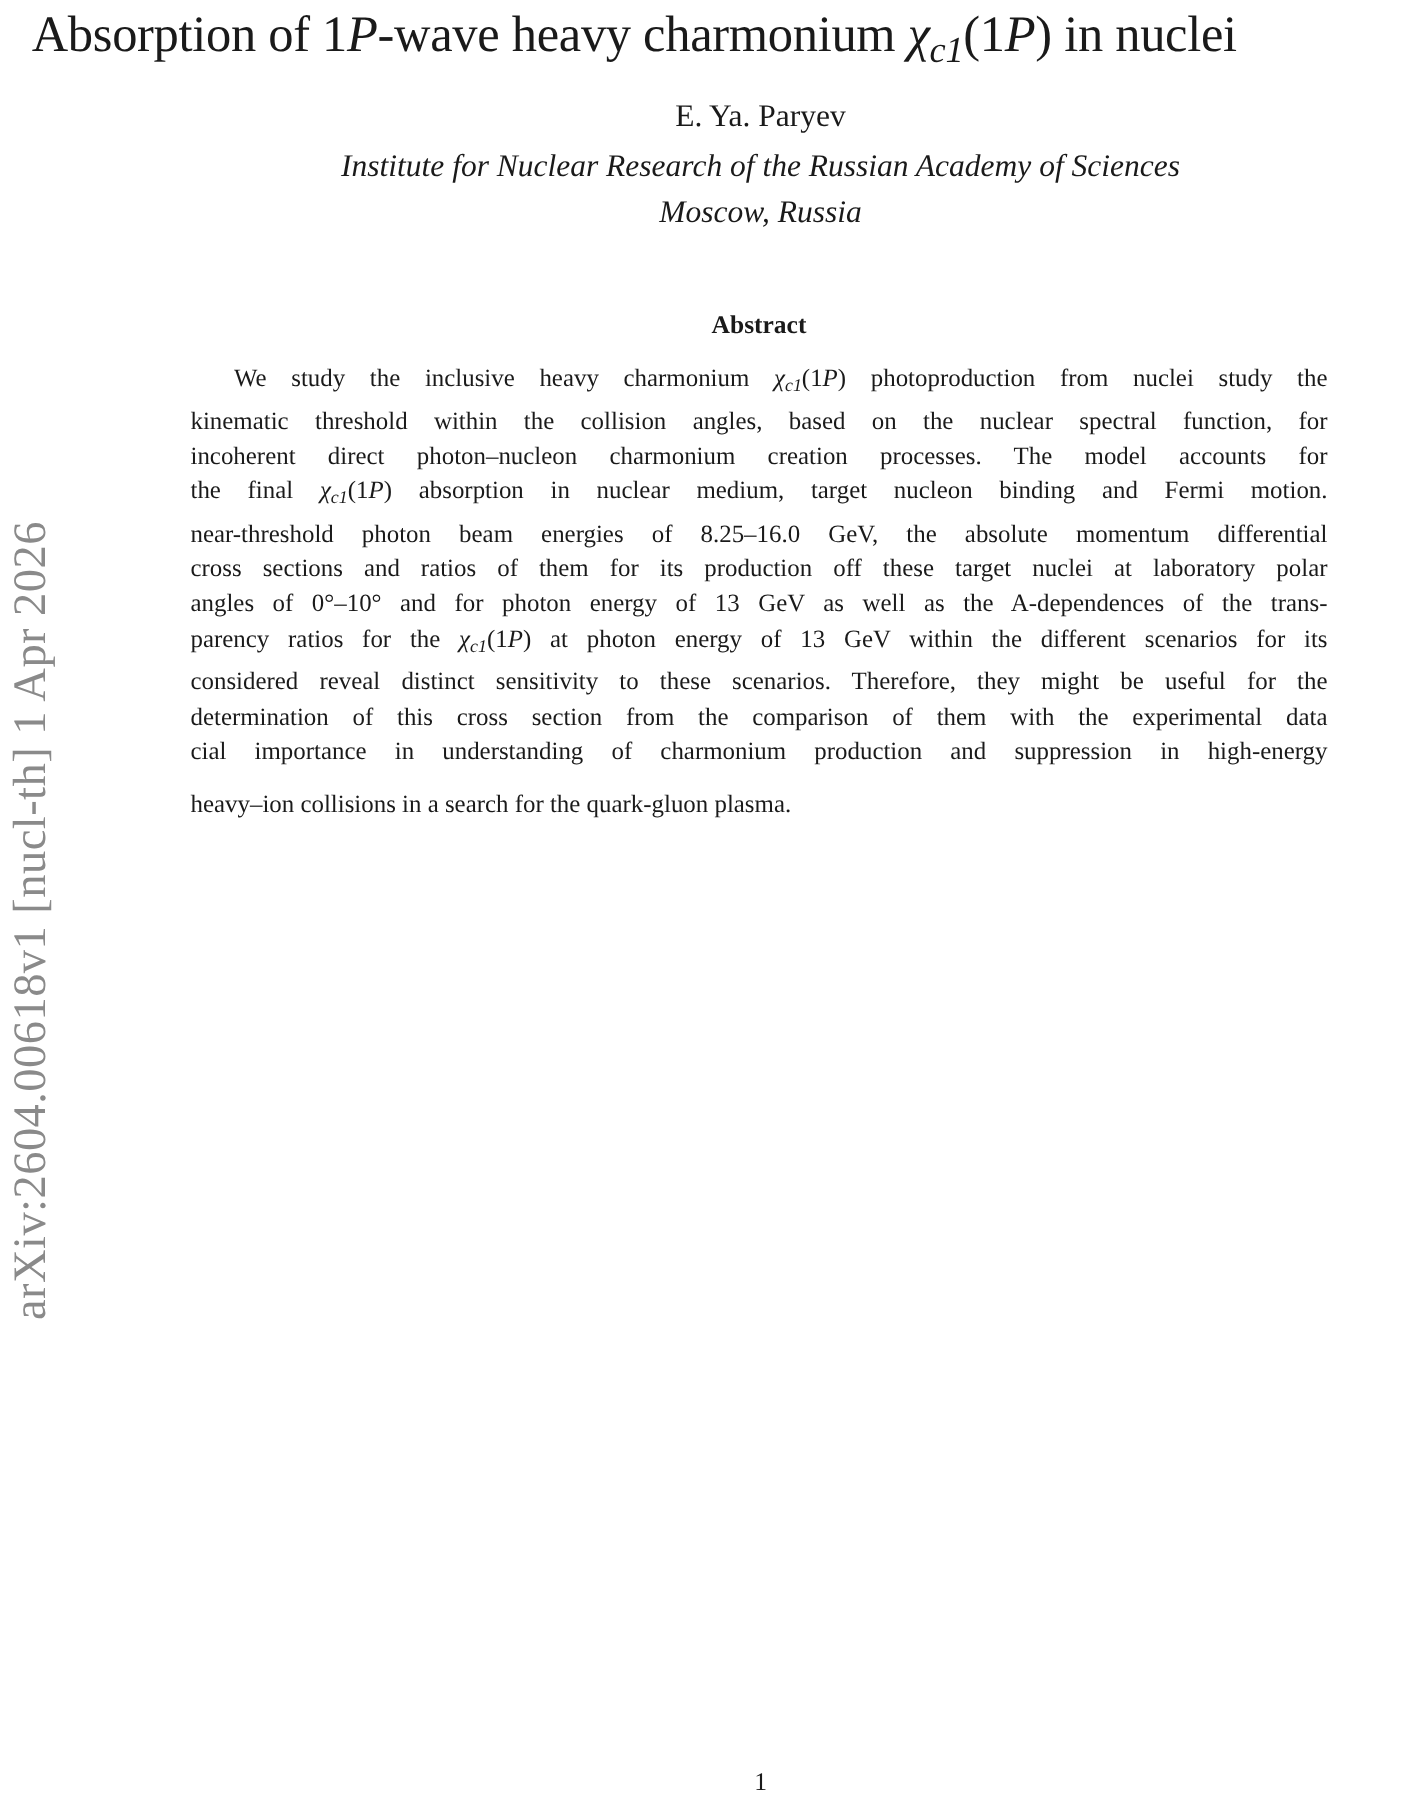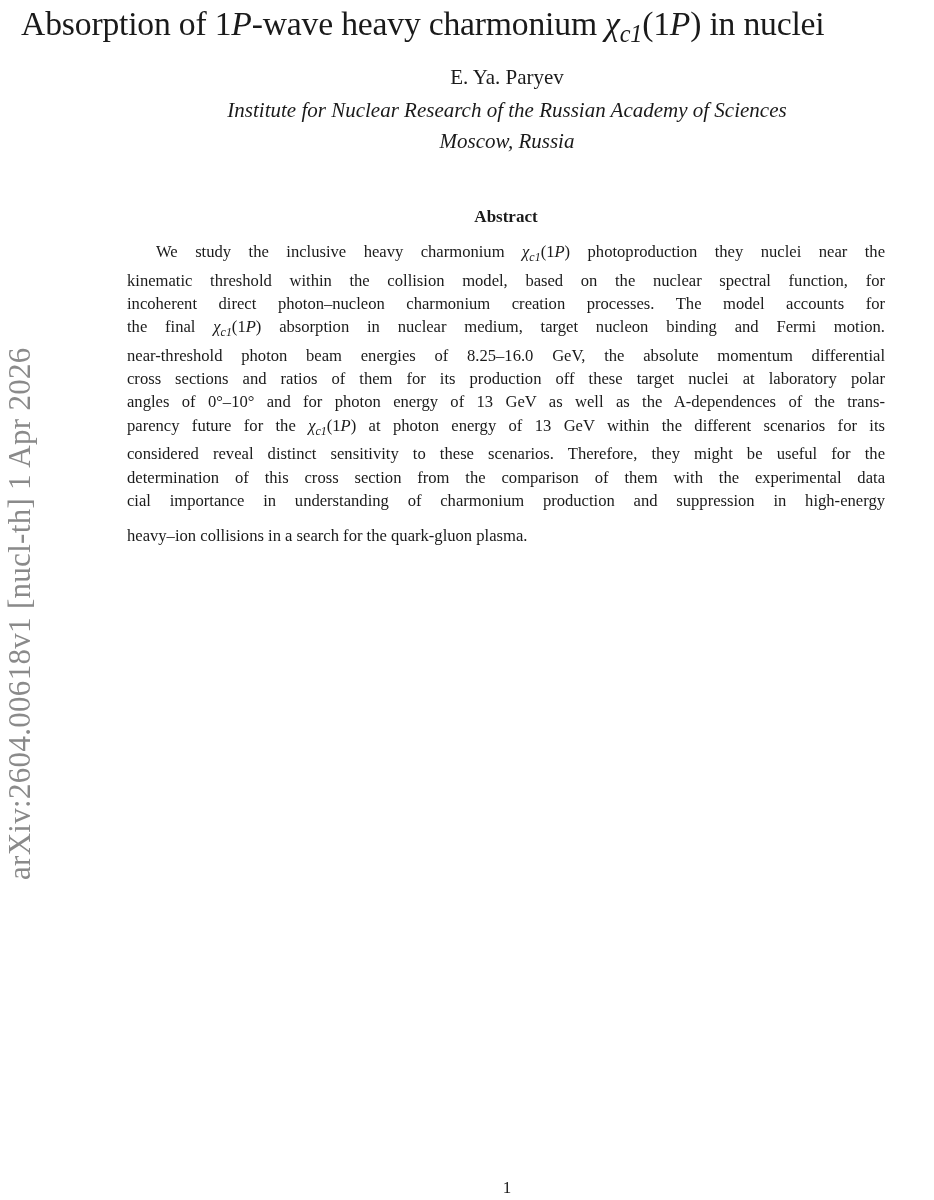--- a/index.html
+++ b/index.html
@@ -41,28 +41,28 @@
 
   <div class="title"><span class="t-inner"><span>Absorption of 1</span><span class="math">P</span><span>-wave heavy charmonium </span><span class="math"><span>χ</span><sub>c1</sub></span><span>(1</span><span class="math">P</span><span>) in nuclei</span></span></div>
 
   <div class="author">E. Ya. Paryev</div>
   <div class="affil l1">Institute for Nuclear Research of the Russian Academy of Sciences</div>
   <div class="affil l2">Moscow, Russia</div>
 
   <div class="abstract-heading">Abstract</div>
 
   <div class="abstract-body">
-    <span class="ln first"><span>We study the inclusive heavy charmonium </span><span class="math"><span>χ</span><sub>c1</sub></span><span>(1</span><span class="math">P</span><span>)</span><span> photoproduction they nuclei near the</span></span>
-    <span class="ln">kinematic threshold within the collision model, based on the nuclear spectral function, for</span>
+    <span class="ln first"><span>We study the inclusive heavy charmonium </span><span class="math"><span>χ</span><sub>c1</sub></span><span>(1</span><span class="math">P</span><span>)</span><span> photoproduction from nuclei study the</span></span>
+    <span class="ln">kinematic threshold within the collision angles, based on the nuclear spectral function, for</span>
     <span class="ln">incoherent direct photon–nucleon charmonium creation processes.  The model accounts for</span>
     <span class="ln"><span>the final </span><span class="math"><span>χ</span><sub>c1</sub></span><span>(1</span><span class="math">P</span><span>)</span><span> absorption in nuclear medium, target nucleon binding and Fermi motion.</span></span>
     <span class="ln">near-threshold photon beam energies of 8.25–16.0 GeV, the absolute momentum differential</span>
     <span class="ln">cross sections and ratios of them for its production off these target nuclei at laboratory polar</span>
     <span class="ln">angles of 0°–10° and for photon energy of 13 GeV as well as the A-dependences of the trans-</span>
-    <span class="ln"><span>parency future for the </span><span class="math"><span>χ</span><sub>c1</sub></span><span>(1</span><span class="math">P</span><span>)</span><span> at photon energy of 13 GeV within the different scenarios for its</span></span>
+    <span class="ln"><span>parency ratios for the </span><span class="math"><span>χ</span><sub>c1</sub></span><span>(1</span><span class="math">P</span><span>)</span><span> at photon energy of 13 GeV within the different scenarios for its</span></span>
     <span class="ln">considered reveal distinct sensitivity to these scenarios.  Therefore, they might be useful for the</span>
     <span class="ln">determination of this cross section from the comparison of them with the experimental data</span>
     <span class="ln">cial importance in understanding of charmonium production and suppression in high-energy</span>
     <span class="ln last">heavy–ion collisions in a search for the quark-gluon plasma.</span>
   </div>
 
   <div class="side-stamp">arXiv:2604.00618v1  [nucl-th]  1 Apr 2026</div>
 
   <div class="page-number">1</div>
 </div>

